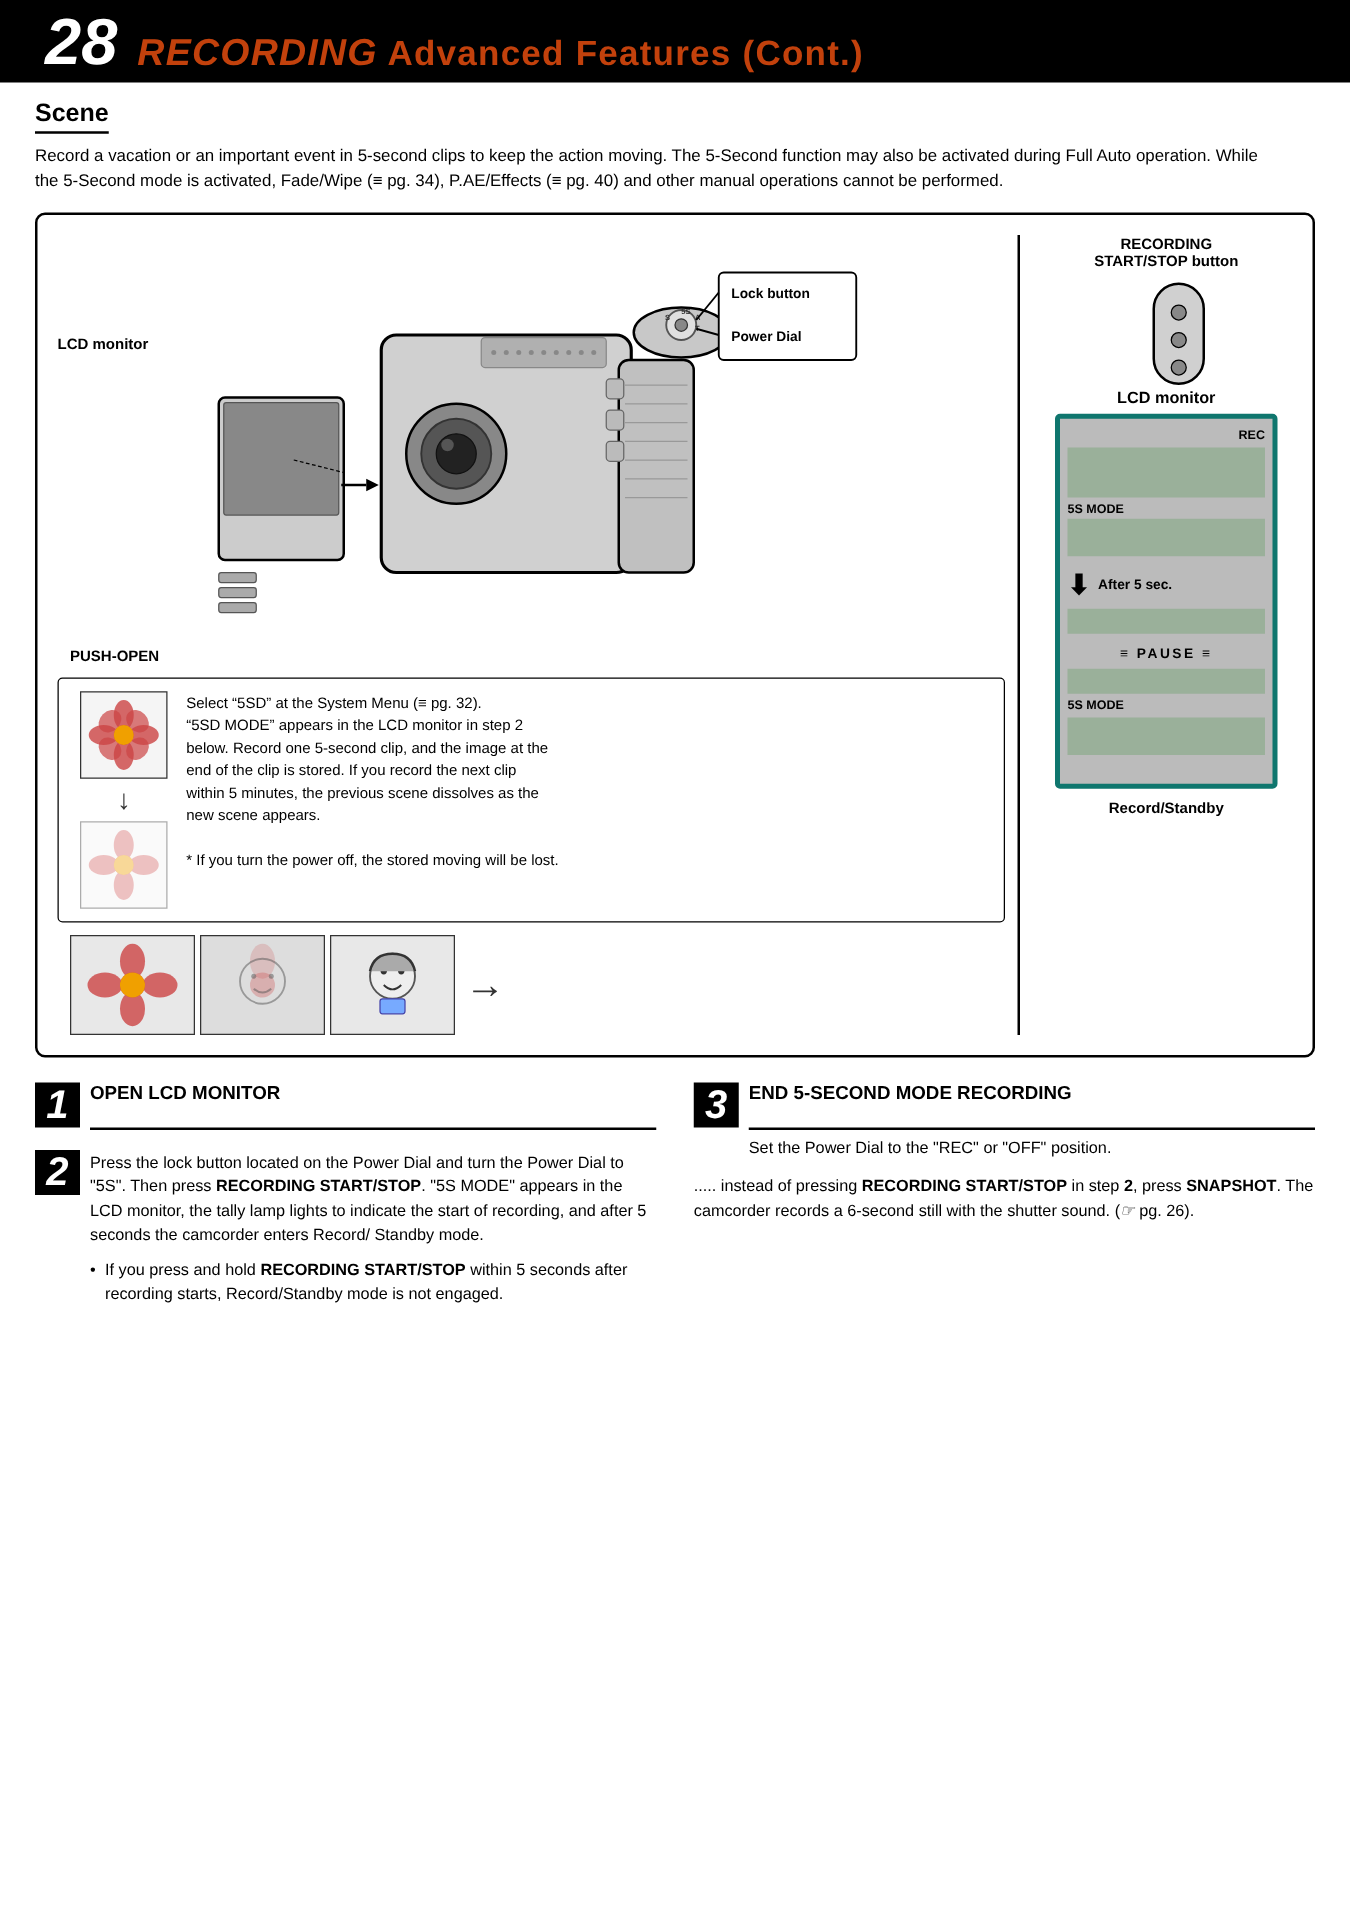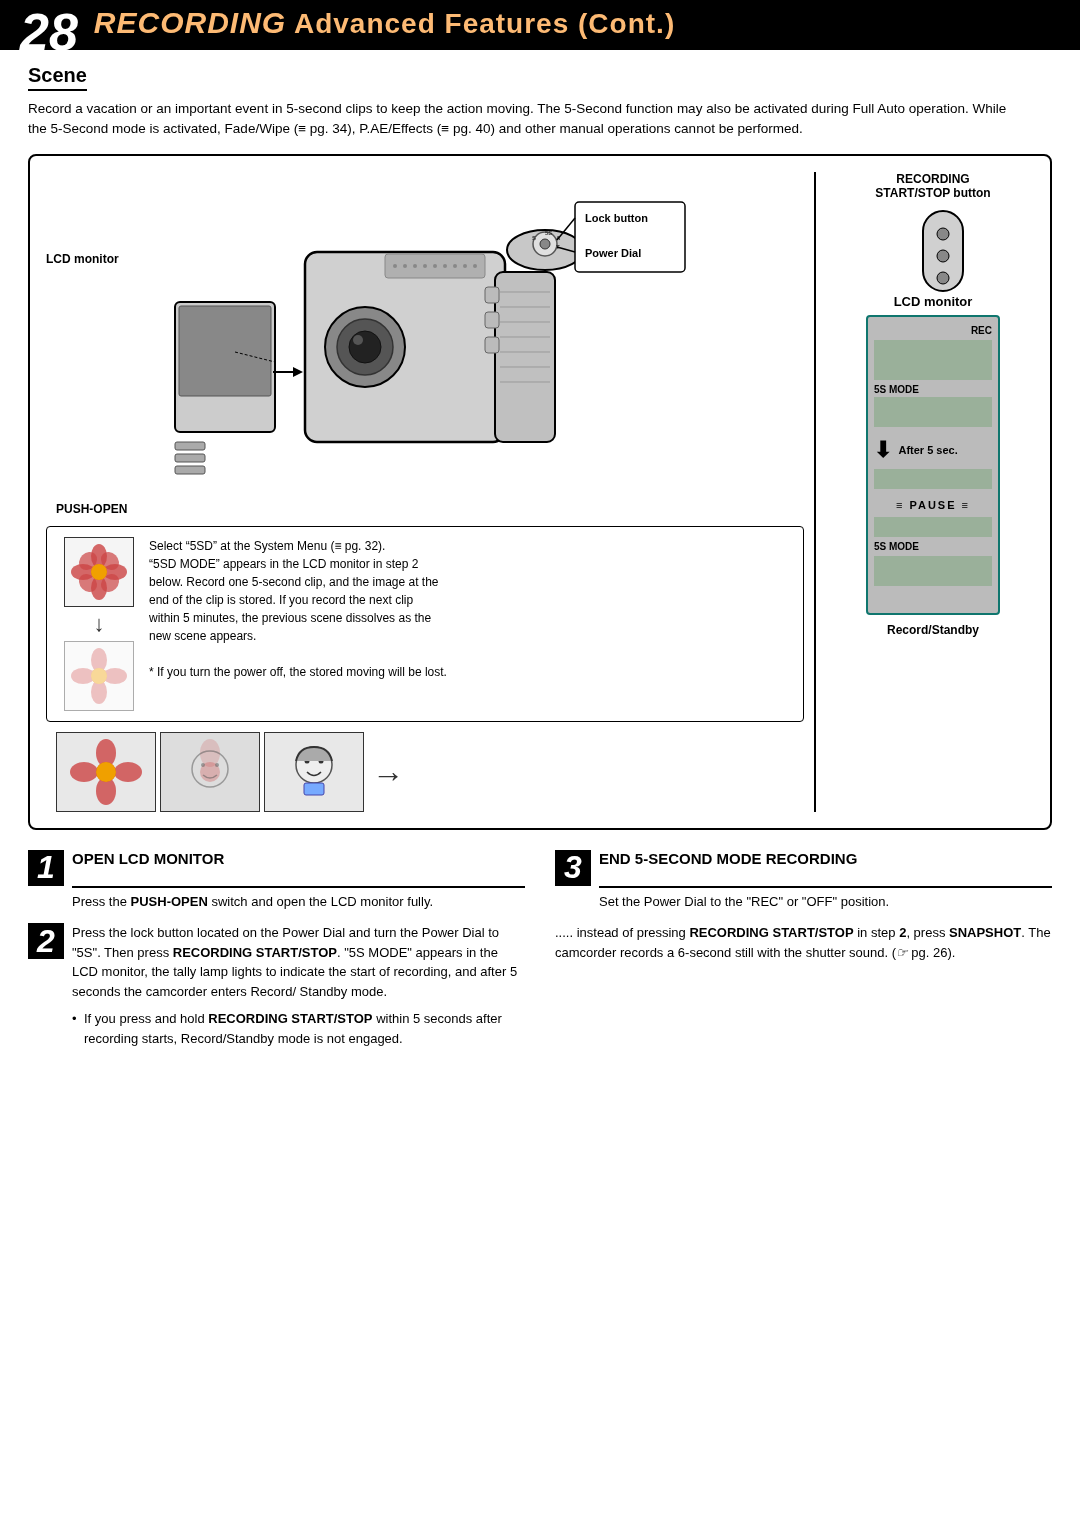--- a/index.html
+++ b/index.html
@@ -11,37 +11,37 @@
       font-size: 14px;
       color: #000;
       padding: 0;
     }
 
     
     .page-header {
       background: #000;
       color: #fff;
       display: flex;
-      align-items: flex-start;
-      padding: 6px 20px;
-      height: 50px;
+      align-items: flex-end;
+      padding: 6px 36px;
+      height: 66px;
     }
     .page-number {
       font-size: 52px;
       font-weight: bold;
       font-style: italic;
       color: #fff;
       margin-right: 16px;
       line-height: 1;
     }
     .header-title {
       font-size: 30px;
       font-weight: bold;
       font-style: italic;
-      color: #fdba74;
+      color: #c2410c;
       letter-spacing: 1px;
     }
     .header-title span.regular {
       font-style: normal;
       font-size: 28px;
     }
 
     
     .page-content {
       padding: 14px 28px 20px 28px;
@@ -104,23 +104,23 @@
     .recording-label {
       font-size: 12px;
       font-weight: bold;
       text-align: center;
       margin-bottom: 2px;
     }
 
     
     .lcd-panel {
       background: #bbb;
-      border: 2px solid #0f766e;
+      border: 4px solid #0f766e;
       border-radius: 4px;
-      width: 134px;
+      width: 178px;
       min-height: 300px;
       margin: 0 auto;
       display: flex;
       flex-direction: column;
       padding: 8px 6px;
       position: relative;
     }
 
     .lcd-monitor-label {
       font-size: 13px;
@@ -561,23 +561,20 @@
 
   
   <div class="steps-container">
 
     <div class="steps-left">
 
       <div class="step">
         <div class="step-number-box">1</div>
         <div class="step-content">
           <div class="step-title">OPEN LCD MONITOR</div>
-          <div class="step-body">
-            Press the <b>PUSH-OPEN</b> switch and open the LCD monitor fully.
-          </div>
         </div>
       </div>
 
       <div class="step">
         <div class="step-number-box">2</div>
         <div class="step-content">
           <div class="step-body">
             Press the lock button located on the Power Dial and turn the Power Dial to "5S". Then
             press <b>RECORDING START/STOP</b>. "5S MODE" appears in the LCD monitor, the tally lamp
             lights to indicate the start of recording, and after 5 seconds the camcorder enters Record/

